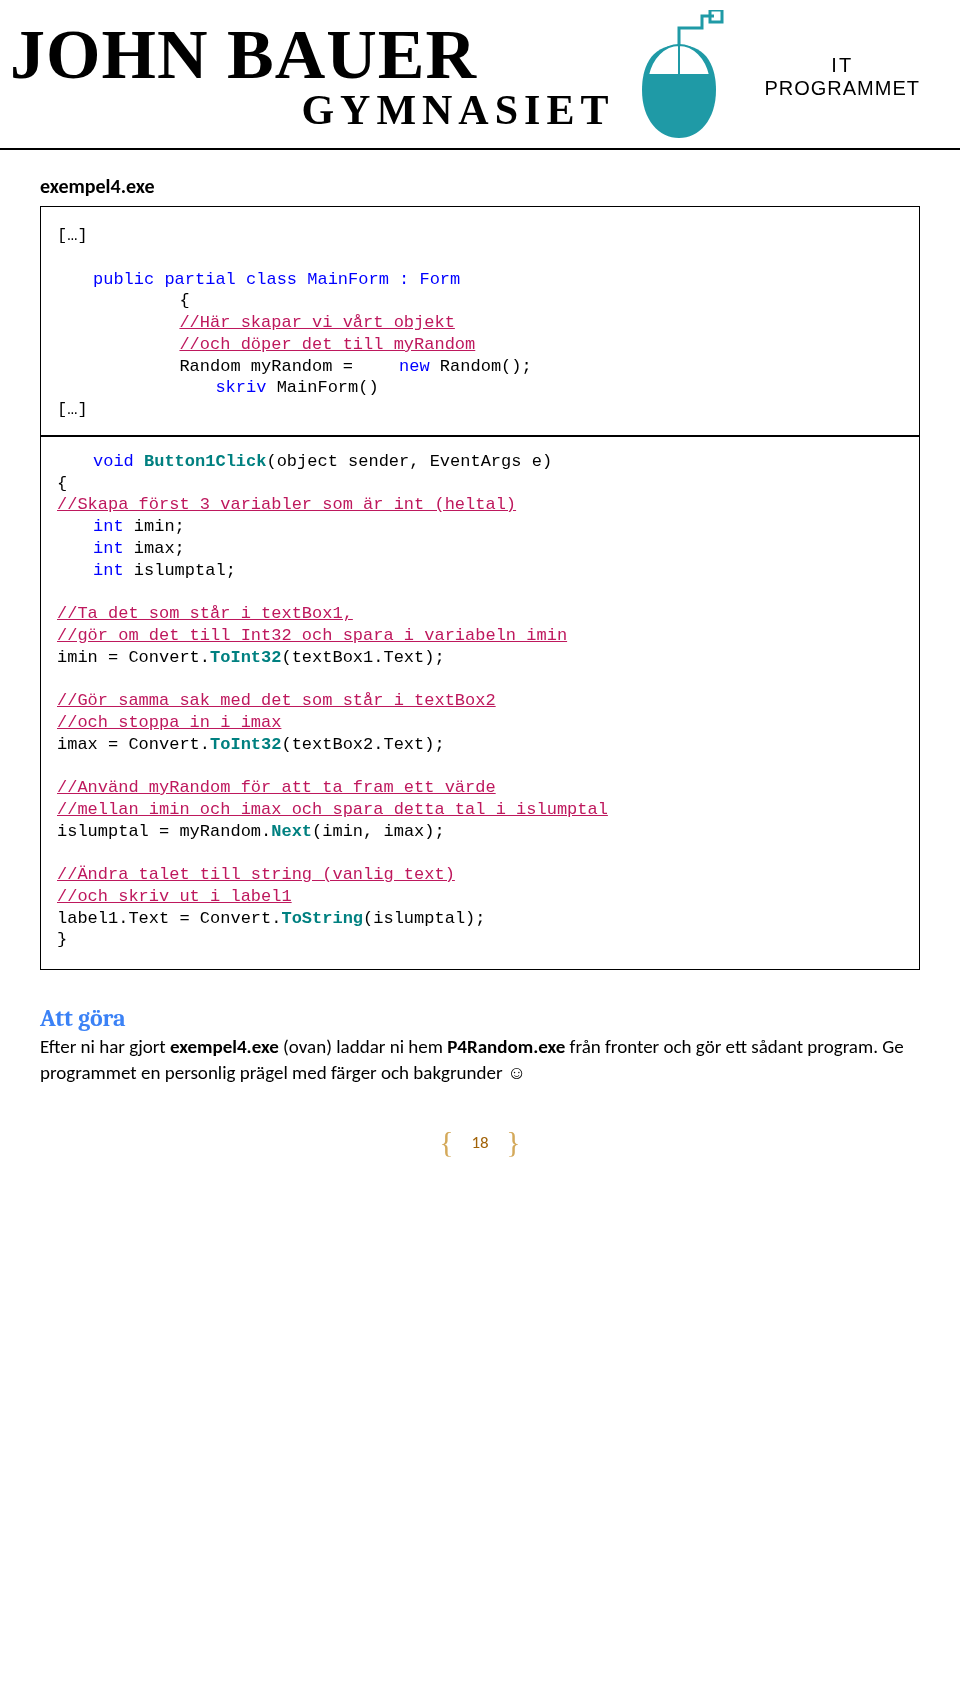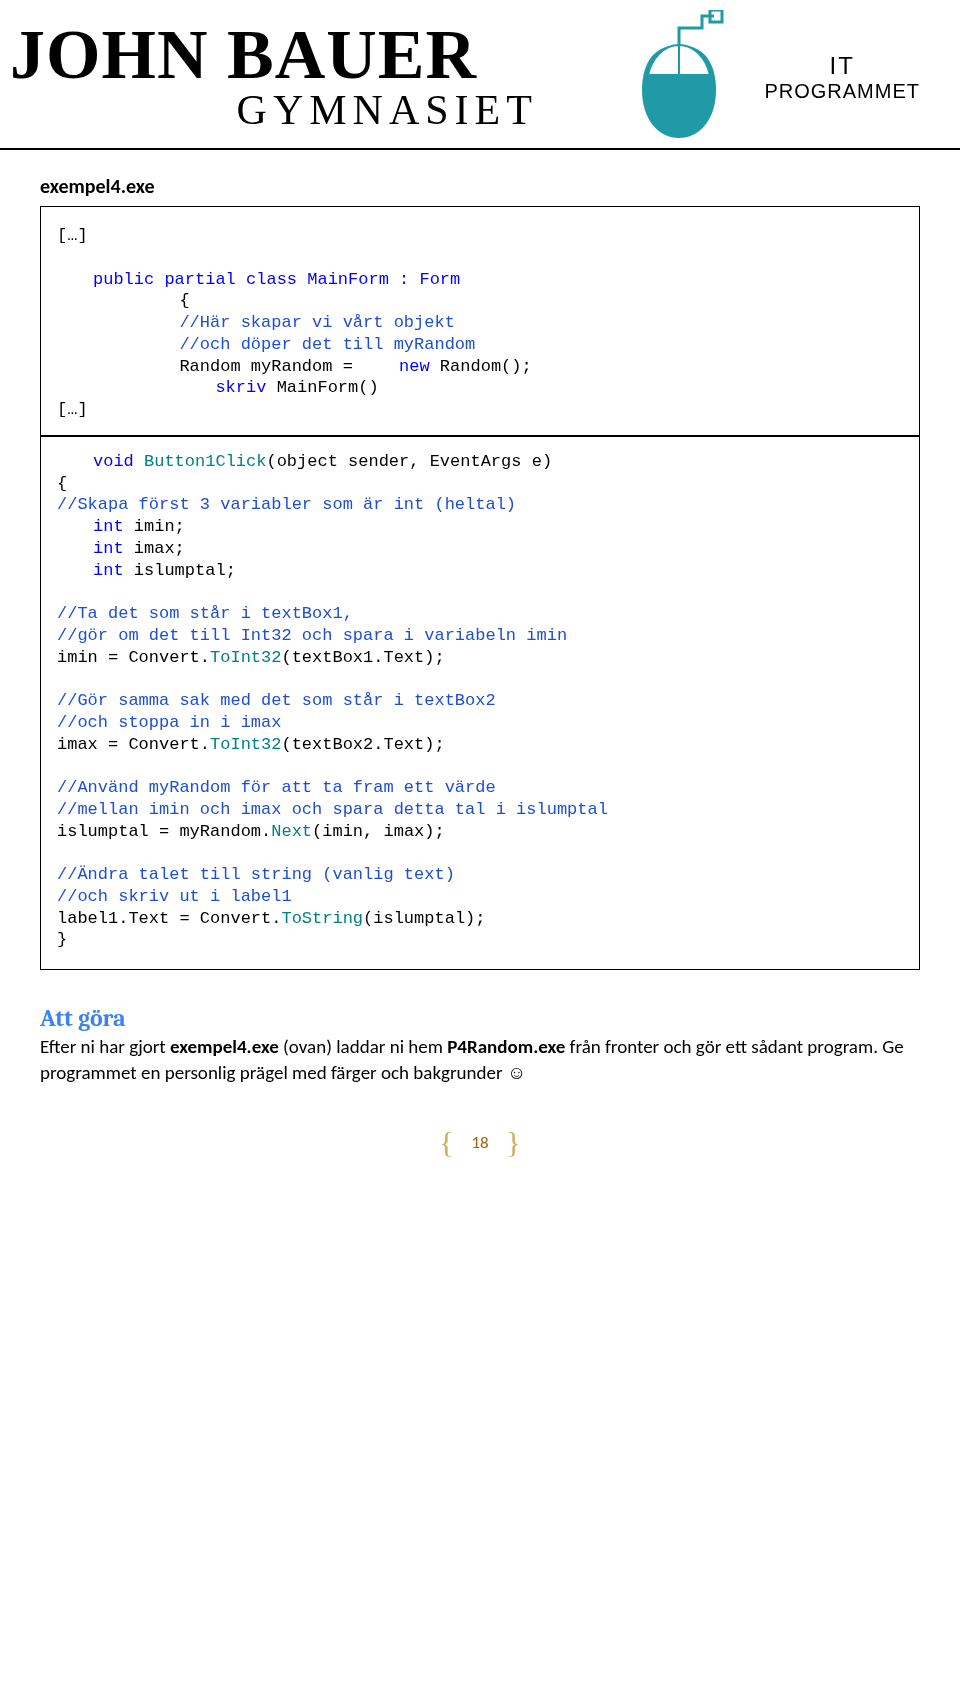--- a/index.html
+++ b/index.html
@@ -22,35 +22,35 @@
     font-family: "Trajan Pro", "Times New Roman", serif;
     font-size: 70px;
     letter-spacing: 1px;
     font-weight: 700;
     line-height: 1;
   }
   .logo-main .sub {
     font-family: "Trajan Pro", "Times New Roman", serif;
     font-size: 42px;
     letter-spacing: 6px;
-    font-weight: 400;
-    text-align: center;
+    font-weight: 700;
+    text-align: right;
     margin-left: 150px;
     margin-top: -4px;
   }
   .mouse-wrap {
     margin-left: 10px;
     margin-right: 30px;
   }
   .it-box {
     text-align: center;
     font-family: Arial, sans-serif;
   }
   .it-box .it {
-    font-size: 24px;
+    font-size: 20px;
     letter-spacing: 2px;
   }
   .it-box .prog {
     font-size: 20px;
     letter-spacing: 1px;
   }
   .content {
     padding: 24px 40px 0 40px;
   }
   .filename {
@@ -63,22 +63,22 @@
     padding: 18px 16px;
     font-family: "Courier New", monospace;
     font-size: 17px;
     line-height: 1.28;
     color: #000;
     white-space: pre;
     margin-bottom: 8px;
     position: relative;
   }
   .kw { color: #0000ff; margin-left: 36px; }
-  .fn { color: #008080; font-weight: normal; }
-  .cm { color: #1d4ed8; }
+  .fn { color: #008080; font-weight: bold; }
+  .cm { color: #be185d; text-decoration: underline; }
   .hr-inside {
     border: none;
     border-top: 2px solid #000;
     margin: 14px -16px 14px -16px;
   }
   .section-title {
     color: #3b82f6;
     font-family: Cambria, Georgia, serif;
     font-size: 24px;
     font-weight: bold;

